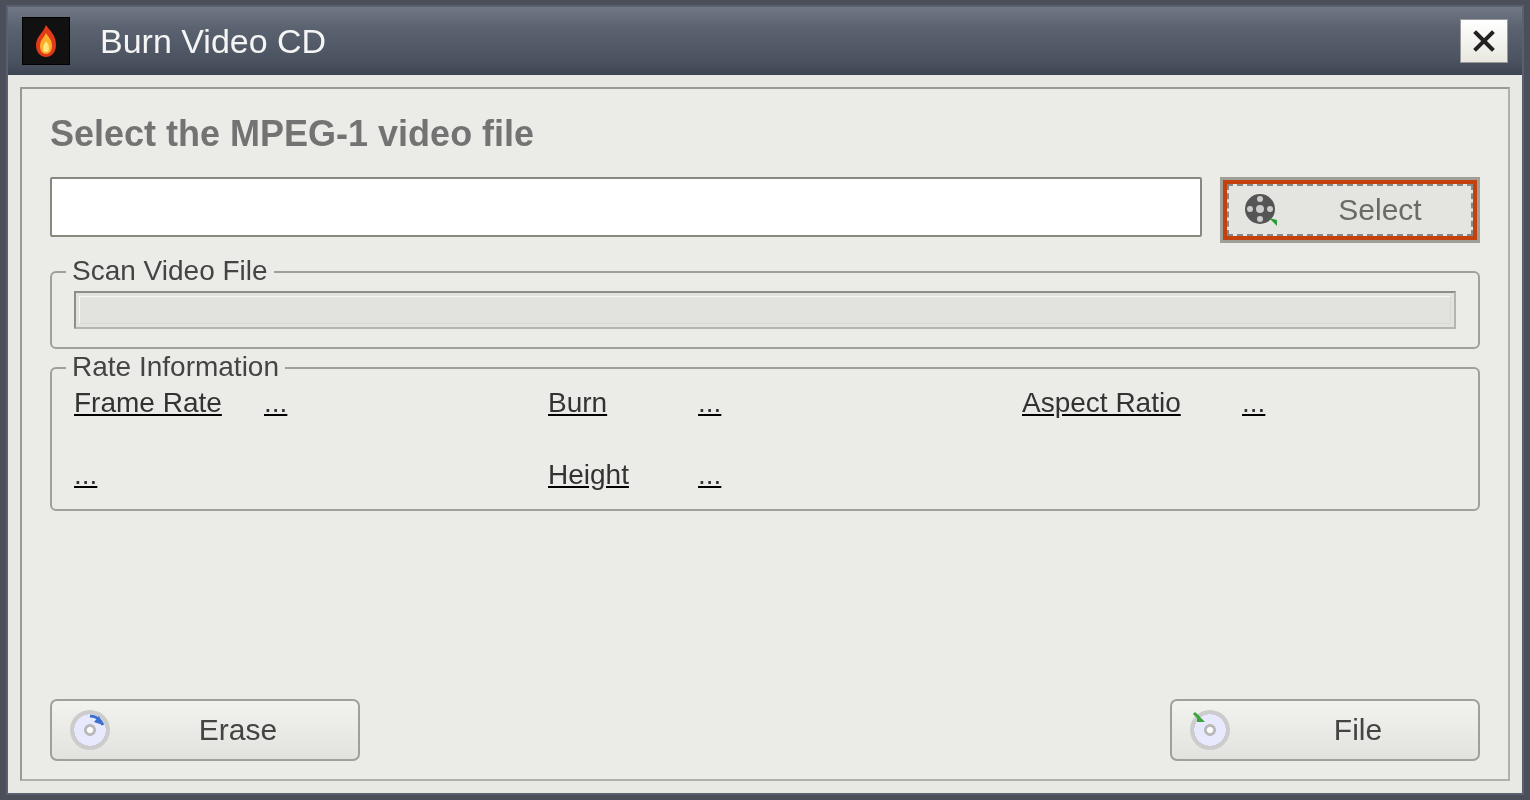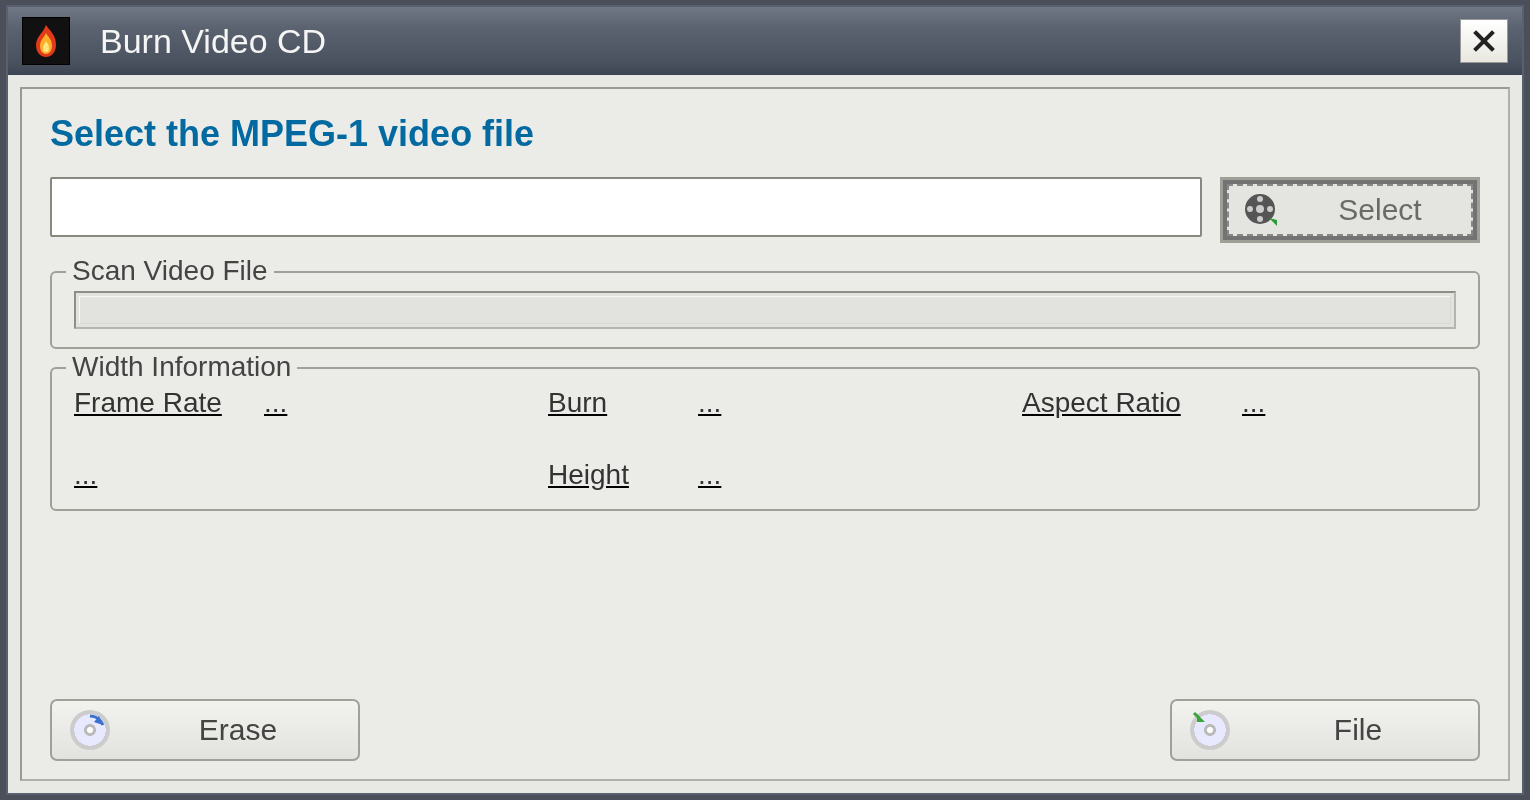--- a/index.html
+++ b/index.html
@@ -65,42 +65,42 @@
     border: 2px solid #b0b0aa;
     border-top-color: #9a9a94;
     border-left-color: #9a9a94;
     padding: 24px 28px 18px 28px;
     display: flex;
     flex-direction: column;
   }
   .heading {
     font-size: 36px;
     font-weight: bold;
-    color: #0369a1;
+    color: #737373;
     margin-bottom: 22px;
   }
   .file-row {
     display: flex;
     align-items: stretch;
     gap: 18px;
     margin-bottom: 28px;
   }
   .file-input {
     flex: 1;
     height: 60px;
     background: #fff;
     border: 2px solid #888880;
     border-radius: 2px;
     font-size: 26px;
     padding: 0 10px;
   }
   .select-btn-wrap {
     border: 3px solid #9f9f98;
     padding: 4px;
-    background: #737373;
+    background: #c2410c;
   }
   .select-btn {
     height: 52px;
     width: 246px;
     border: 2px dashed #888;
     background: #e4e4e0;
     display: flex;
     align-items: center;
     justify-content: flex-start;
     padding: 0 14px;
@@ -238,21 +238,21 @@
         </div>
       </div>
     </div>
 
     <div class="fieldset">
       <div class="fieldset-legend">Scan Video File</div>
       <div class="progress-outer"></div>
     </div>
 
     <div class="fieldset">
-      <div class="fieldset-legend">Width Information</div>
+      <div class="fieldset-legend">Rate Information</div>
       <div class="info-grid">
         <div class="info-item">
           <span class="info-label">Frame Rate</span>
           <span class="info-value">...</span>
         </div>
         <div class="info-item">
           <span class="info-label" style="min-width:150px">Burn</span>
           <span class="info-value">...</span>
         </div>
         <div class="info-item">

